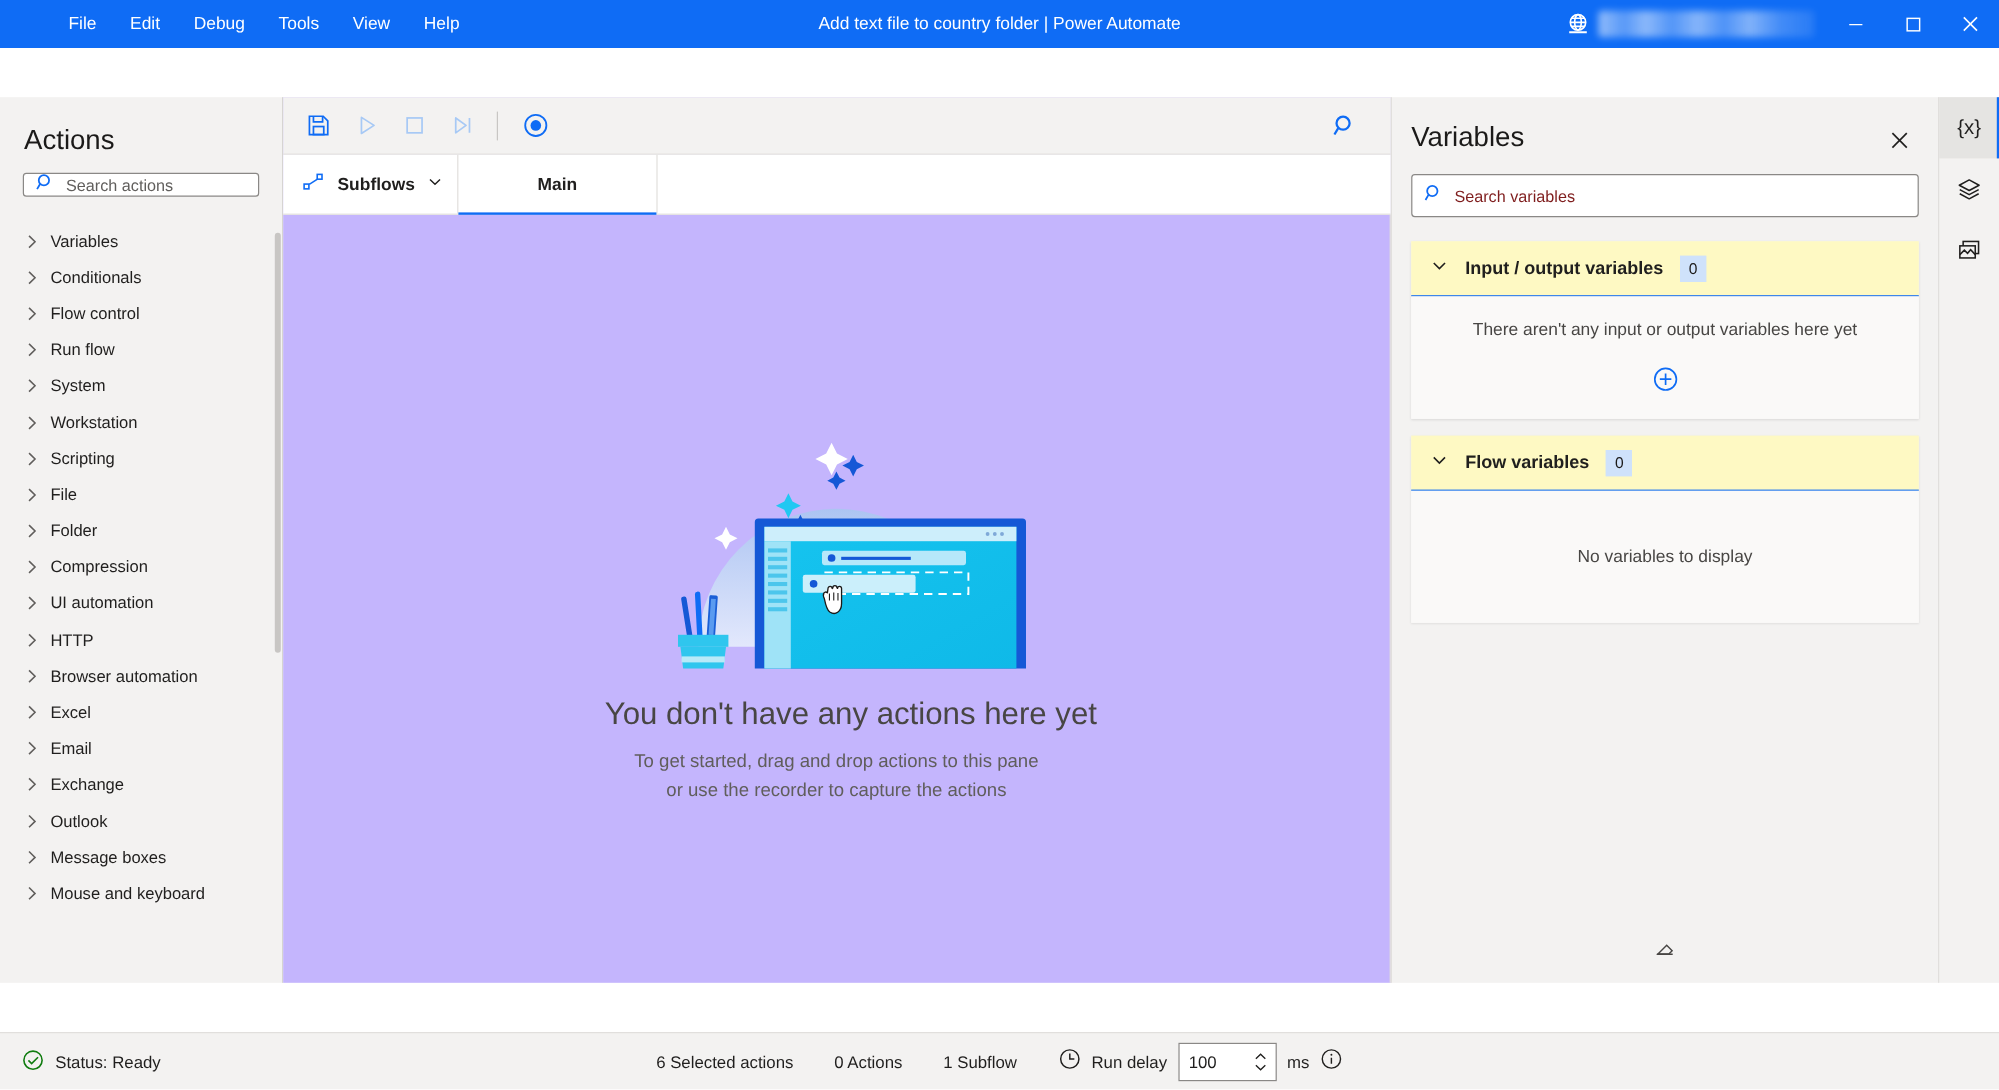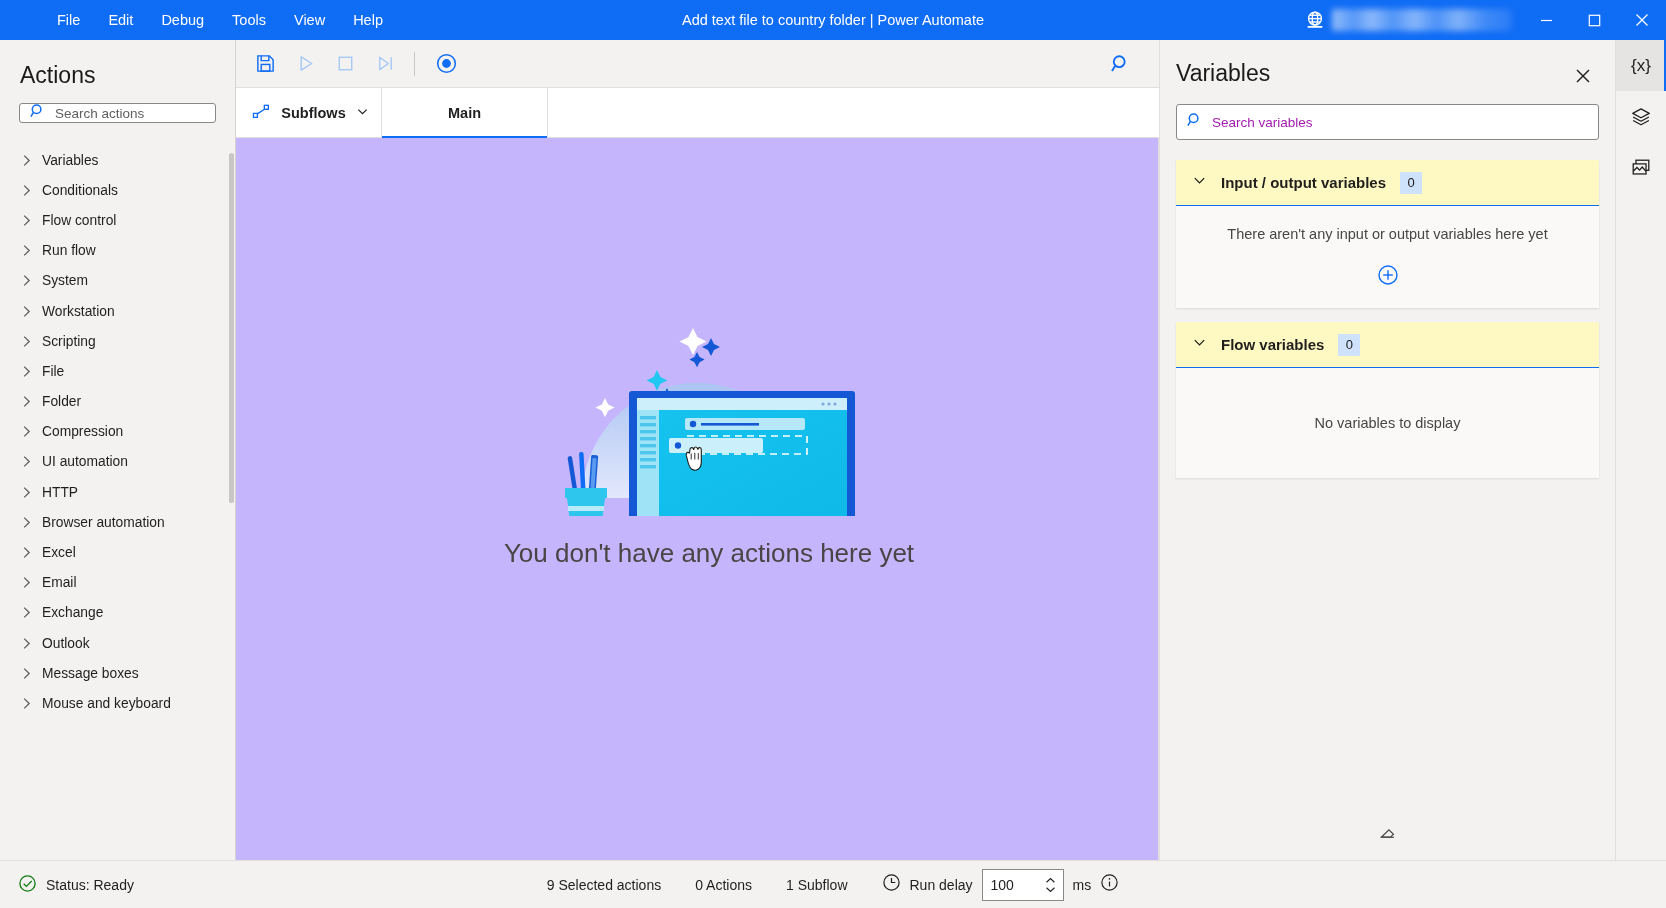--- a/index.html
+++ b/index.html
@@ -1,21 +1,21 @@
 <!DOCTYPE html>
 <html><head>
 <meta charset="utf-8">
 <style>
   * { box-sizing: border-box; margin: 0; padding: 0; }
   html, body {
     width: 1666px; height: 908px;
     font-family: "Liberation Sans", sans-serif;
     background: #ffffff; overflow: hidden;
   }
-  .app { width: 1666px; height: 908px; display: flex; flex-direction: column; position: relative; }
+  .app { width: 1666px; height: 908px; display: flex; flex-direction: column; position: relative; gap: 41px; }
 
   
   .titlebar {
     height: 40px; background: #0f6cf5; flex: 0 0 40px;
     display: flex; align-items: center; position: relative; color: #fff;
   }
   .menu { display: flex; align-items: center; margin-left: 44px; gap: 2px; z-index: 3; }
   .menu-item {
     font-size: 14.5px; color: #ffffff; padding: 7px 13px; border-radius: 3px;
     line-height: 1; white-space: nowrap; cursor: default;
@@ -111,21 +111,21 @@
     border-left: 1px solid #e1dfdd;
   }
   .vars-head { display: flex; align-items: flex-start; padding: 20px 16px 12px 16px; }
   .vars-title { font-size: 23px; color: #1b1a19; flex: 1; }
   .vars-close { width: 32px; height: 32px; display: flex; align-items: center; justify-content: center; border-radius: 3px; }
   .vsearch {
     margin: 0 16px 20px 16px; height: 36px; background: #fff;
     border: 1px solid #8a8886; border-radius: 3px;
     display: flex; align-items: center; padding: 0 10px; gap: 9px;
   }
-  .vsearch .ph { font-size: 13.5px; color: #a21caf; }
+  .vsearch .ph { font-size: 13.5px; color: #7f1d1d; }
   .vgroup { margin: 0 16px 14px 16px; box-shadow: 0 1px 2px rgba(0,0,0,.10); }
   .vgroup-head {
     height: 46px; background: #fef9c3; border-bottom: 1.5px solid #0f6cf5;
     display: flex; align-items: center; gap: 14px; padding-left: 16px;
   }
   .vgroup-label { font-size: 15px; color: #201f1e; font-weight: 600; }
   .vbadge {
     background: #cfe2fb; color: #1b1a19; font-size: 13px;
     min-width: 22px; height: 22px; display: flex; align-items: center;
     justify-content: center; padding: 0 6px;
@@ -536,20 +536,24 @@
               <line x1="9.8" y1="4.8" x2="9.8" y2="11.5" stroke="#1b1a19" stroke-width="0.9"></line>
               <line x1="13.3" y1="5.2" x2="13.3" y2="11.5" stroke="#1b1a19" stroke-width="0.9"></line>
             </g>
 
             <path d="M105 259 h262 l-8 12 h-246 z" fill="#0f6cf5"></path>
             <rect x="205" y="259" width="62" height="4" fill="#7fc9f0"></rect>
           </g>
         </svg>
 
         <div class="empty-title">You don't have any actions here yet</div>
+        <div class="empty-sub">
+          <div>To get started, drag and drop actions to this pane</div>
+          <div>or use the recorder to capture the actions</div>
+        </div>
       </div>
     </div>
 
     <div class="vars-pane">
       <div class="vars-head">
         <div class="vars-title">Variables</div>
         <div class="vars-close">
           <svg width="16" height="16" viewBox="0 0 16 16">
             <line x1="2" y1="2" x2="14" y2="14" stroke="#201f1e" stroke-width="1.4"></line>
             <line x1="14" y1="2" x2="2" y2="14" stroke="#201f1e" stroke-width="1.4"></line>
@@ -640,21 +644,21 @@
       <span>
         <svg width="19" height="19" viewBox="0 0 20 20" fill="none" stroke="#107c10" stroke-width="1.4">
           <circle cx="10" cy="10" r="8"></circle>
             <path d="M6 10.2 l2.8 2.8 L14.4 7.4"></path>
         </svg>
       </span>
       <span>Status: Ready</span>
     </div>
 
     <div class="st-center">
-      <span class="st-txt">9 Selected actions</span>
+      <span class="st-txt">6 Selected actions</span>
       <span class="st-txt">0 Actions</span>
       <span class="st-txt">1 Subflow</span>
       <span class="st-rundelay">
         <span>
           <svg width="19" height="19" viewBox="0 0 20 20" fill="none" stroke="#201f1e" stroke-width="1.3">
             <circle cx="10" cy="10" r="8"></circle>
               <path d="M10 5.2 V10 h4"></path>
           </svg>
         </span>
         <span class="lbl">Run delay</span>

